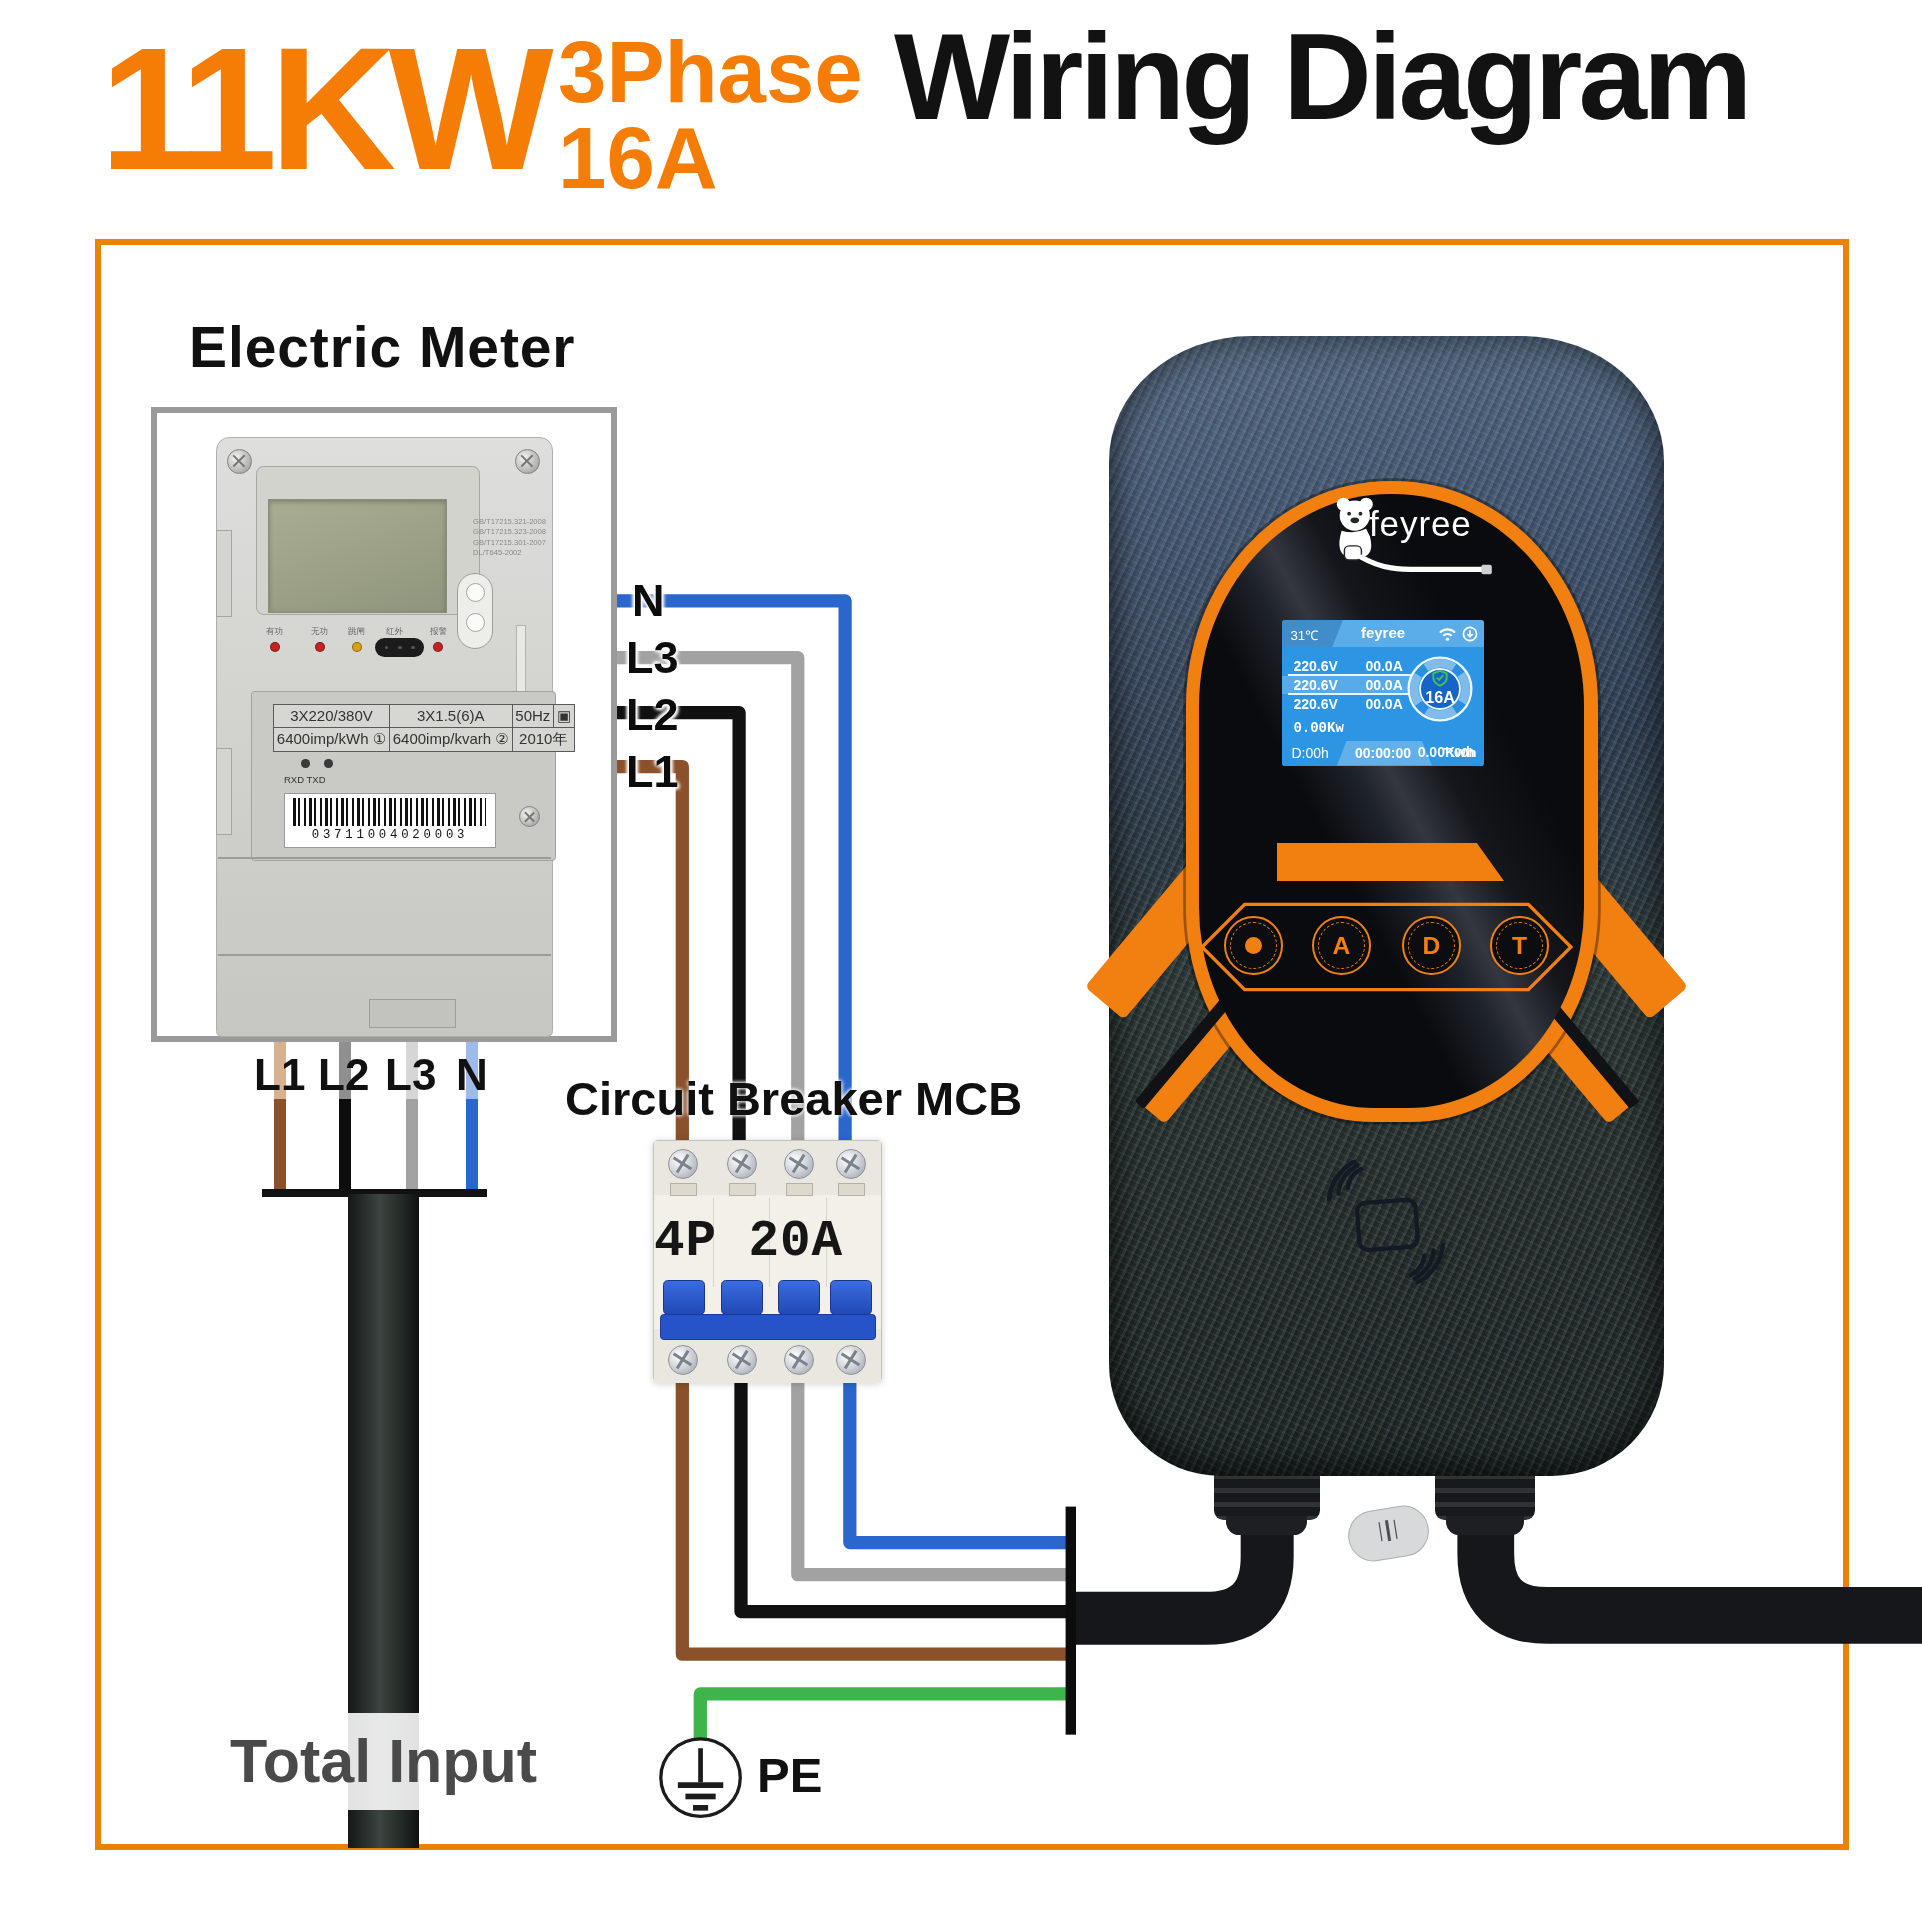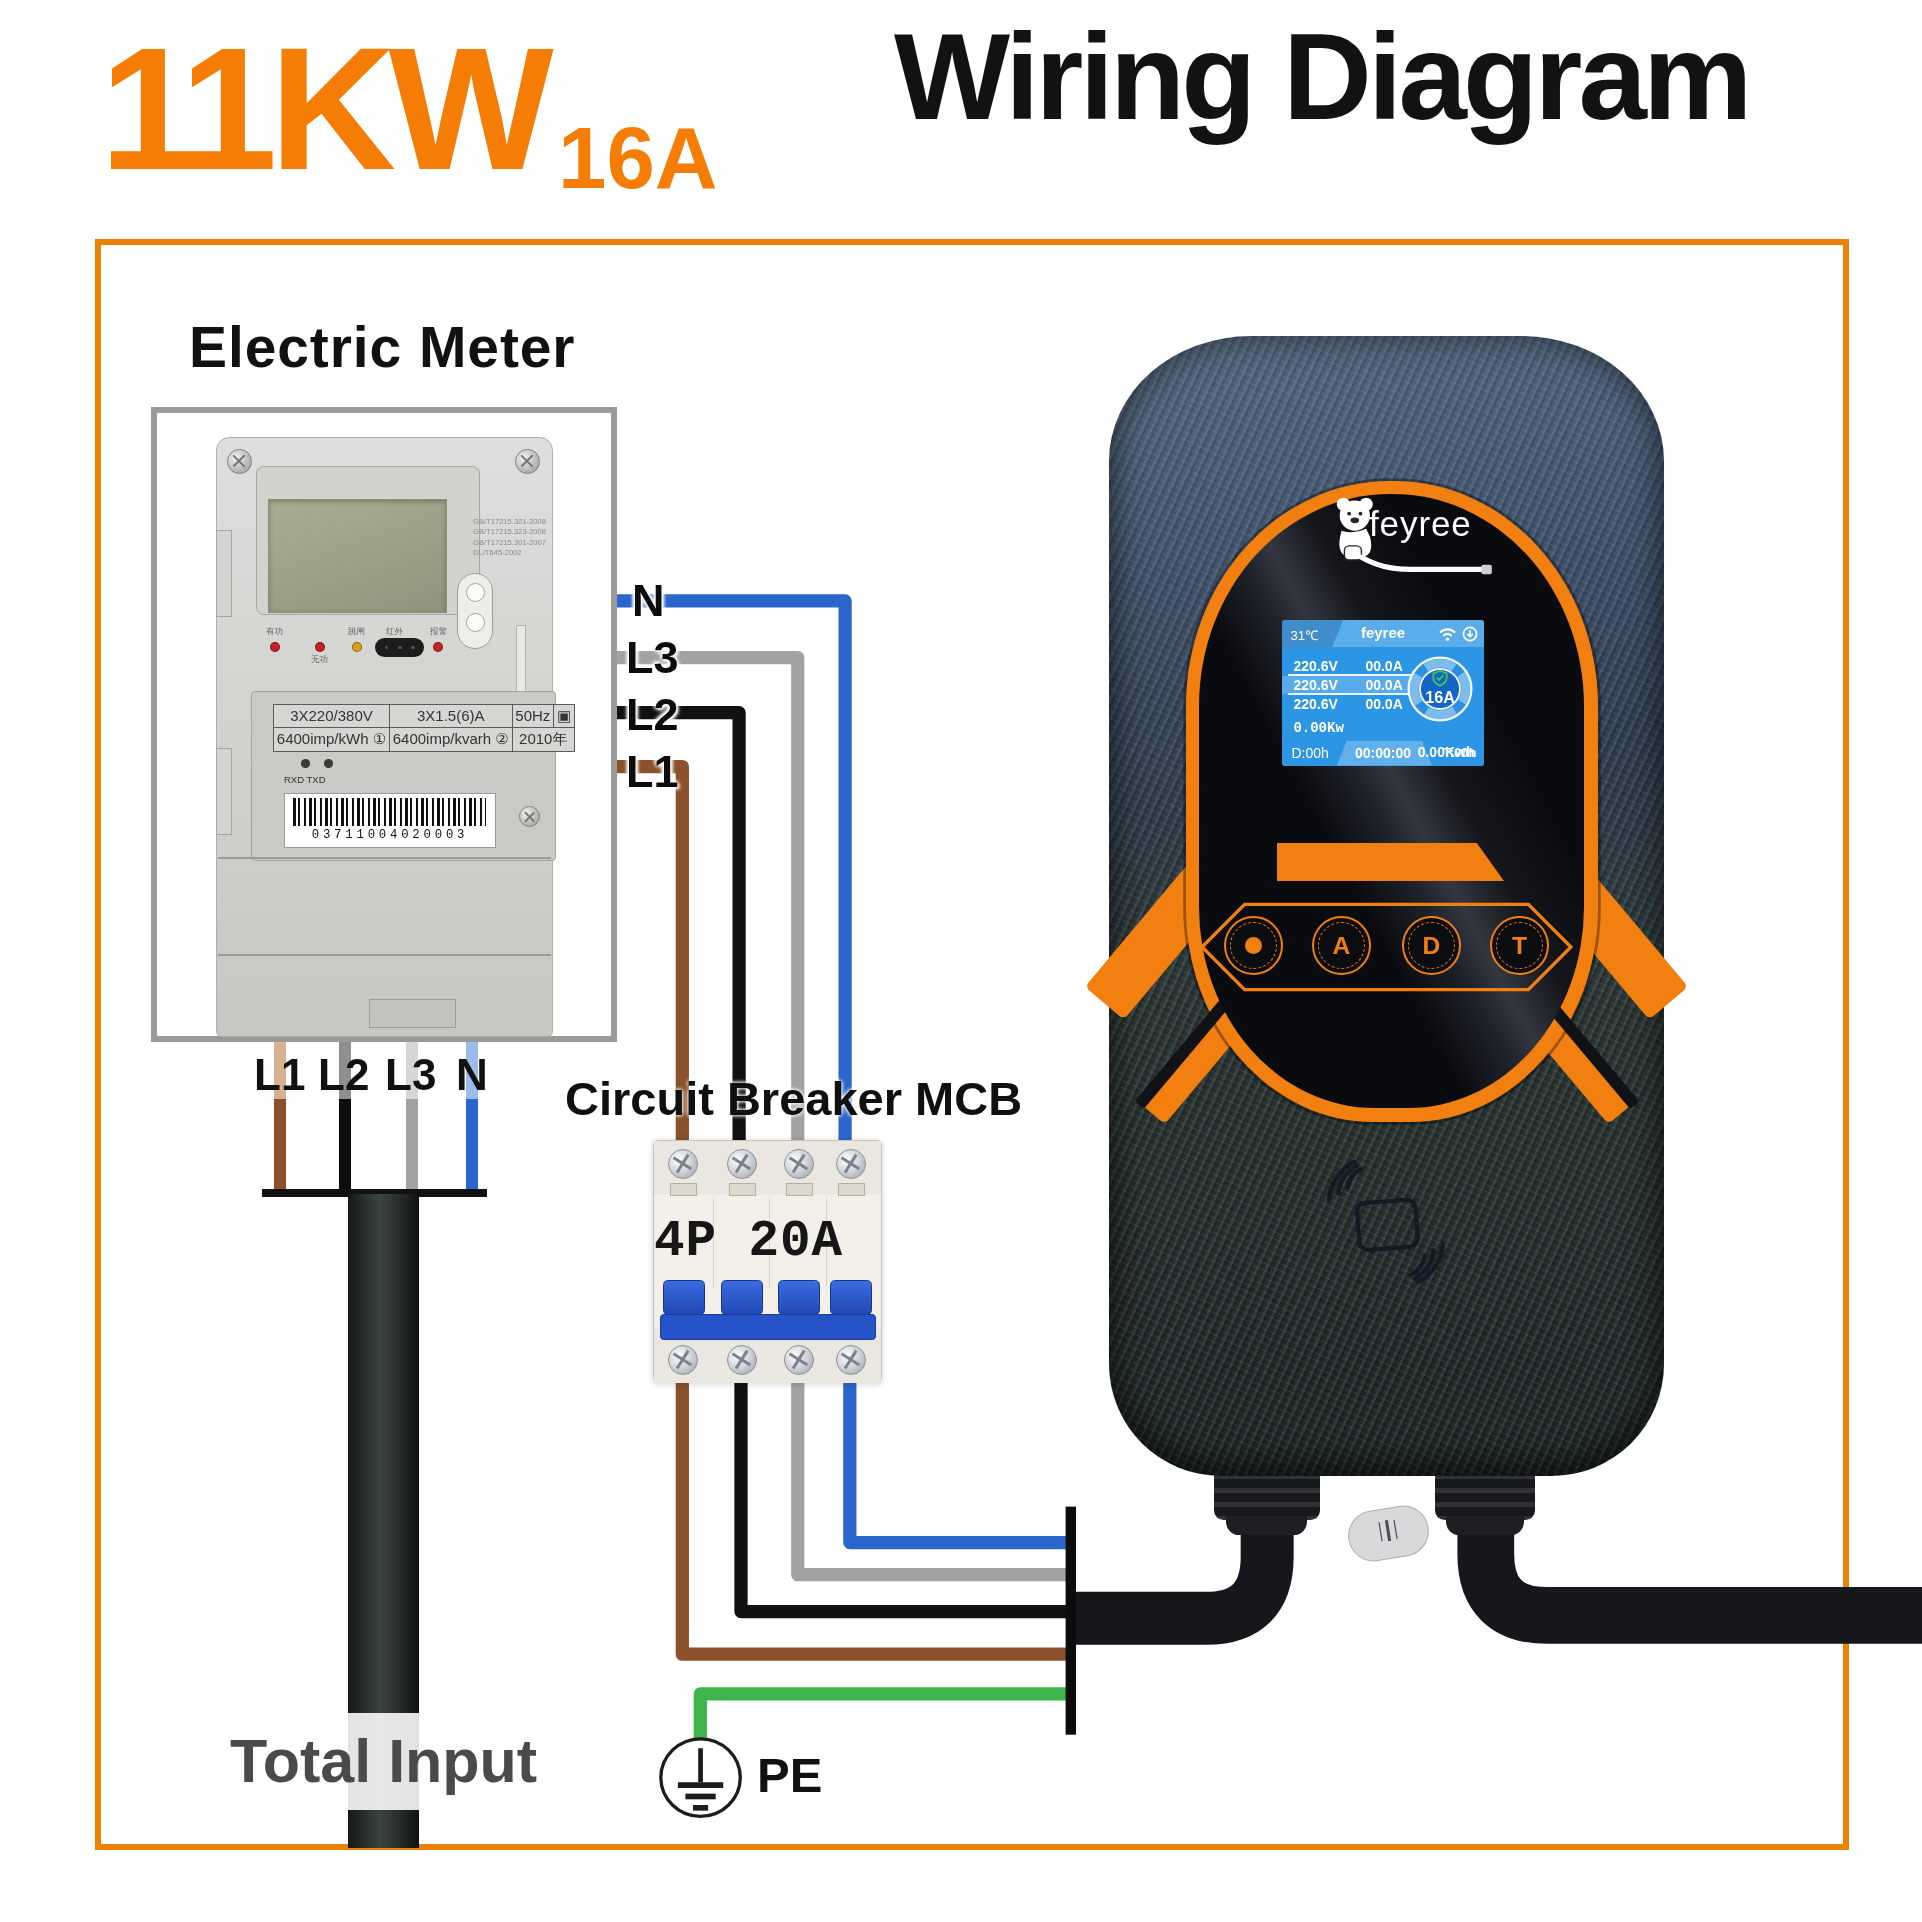--- a/index.html
+++ b/index.html
@@ -115,20 +115,21 @@
   svg.layer{position:absolute;left:0;top:0;z-index:3;}
   svg.cables{z-index:38;}
   .z58{z-index:58;}
 </style>
 </head>
 <body>
 
 <div id="stage">
 
   <div class="abs t-power nosel">11KW</div>
+  <div class="abs t-phase nosel">3Phase</div>
   <div class="abs t-amps nosel">16A</div>
   <div class="abs t-title nosel">Wiring Diagram</div>
 
   <div class="abs frame"></div>
 
   <div class="abs meter-caption">Electric Meter</div>
   <div class="abs meter-box"></div>
   <div class="abs meter-body"></div>
   <div class="abs m-screw" style="left:227px;top:449px;z-index:5;"></div>
   <div class="abs m-screw" style="left:515px;top:449px;z-index:5;"></div>
@@ -139,21 +140,21 @@
     <div>GB/T17215.323-2008</div>
     <div>GB/T17215.301-2007</div>
     <div>DL/T645-2002</div>
   </div>
   <div class="abs m-btnoval"></div>
   <div class="abs m-btn" style="left:466px;top:583px;z-index:6;"></div>
   <div class="abs m-btn" style="left:466px;top:613px;z-index:6;"></div>
   <div class="abs m-slot"></div>
 
   <span class="abs led-label" style="left:266px;top:626px;">有功</span>
-  <span class="abs led-label" style="left:311px;top:626px;margin-top:28px;">无功</span>
+  <span class="abs led-label" style="left:311px;top:626px;">无功</span>
   <span class="abs led-label" style="left:348px;top:626px;">跳闸</span>
   <span class="abs led-label" style="left:386px;top:626px;">红外</span>
   <span class="abs led-label" style="left:430px;top:626px;">报警</span>
   <div class="abs led" style="left:270px;top:642px;background:#c42323;"></div>
   <div class="abs led" style="left:315px;top:642px;background:#c42323;"></div>
   <div class="abs led" style="left:352px;top:642px;background:#d8a017;"></div>
   <div class="abs ir">
       <i style="left:9.5px;"></i>
       <i style="left:23px;"></i>
       <i style="left:36px;"></i>

